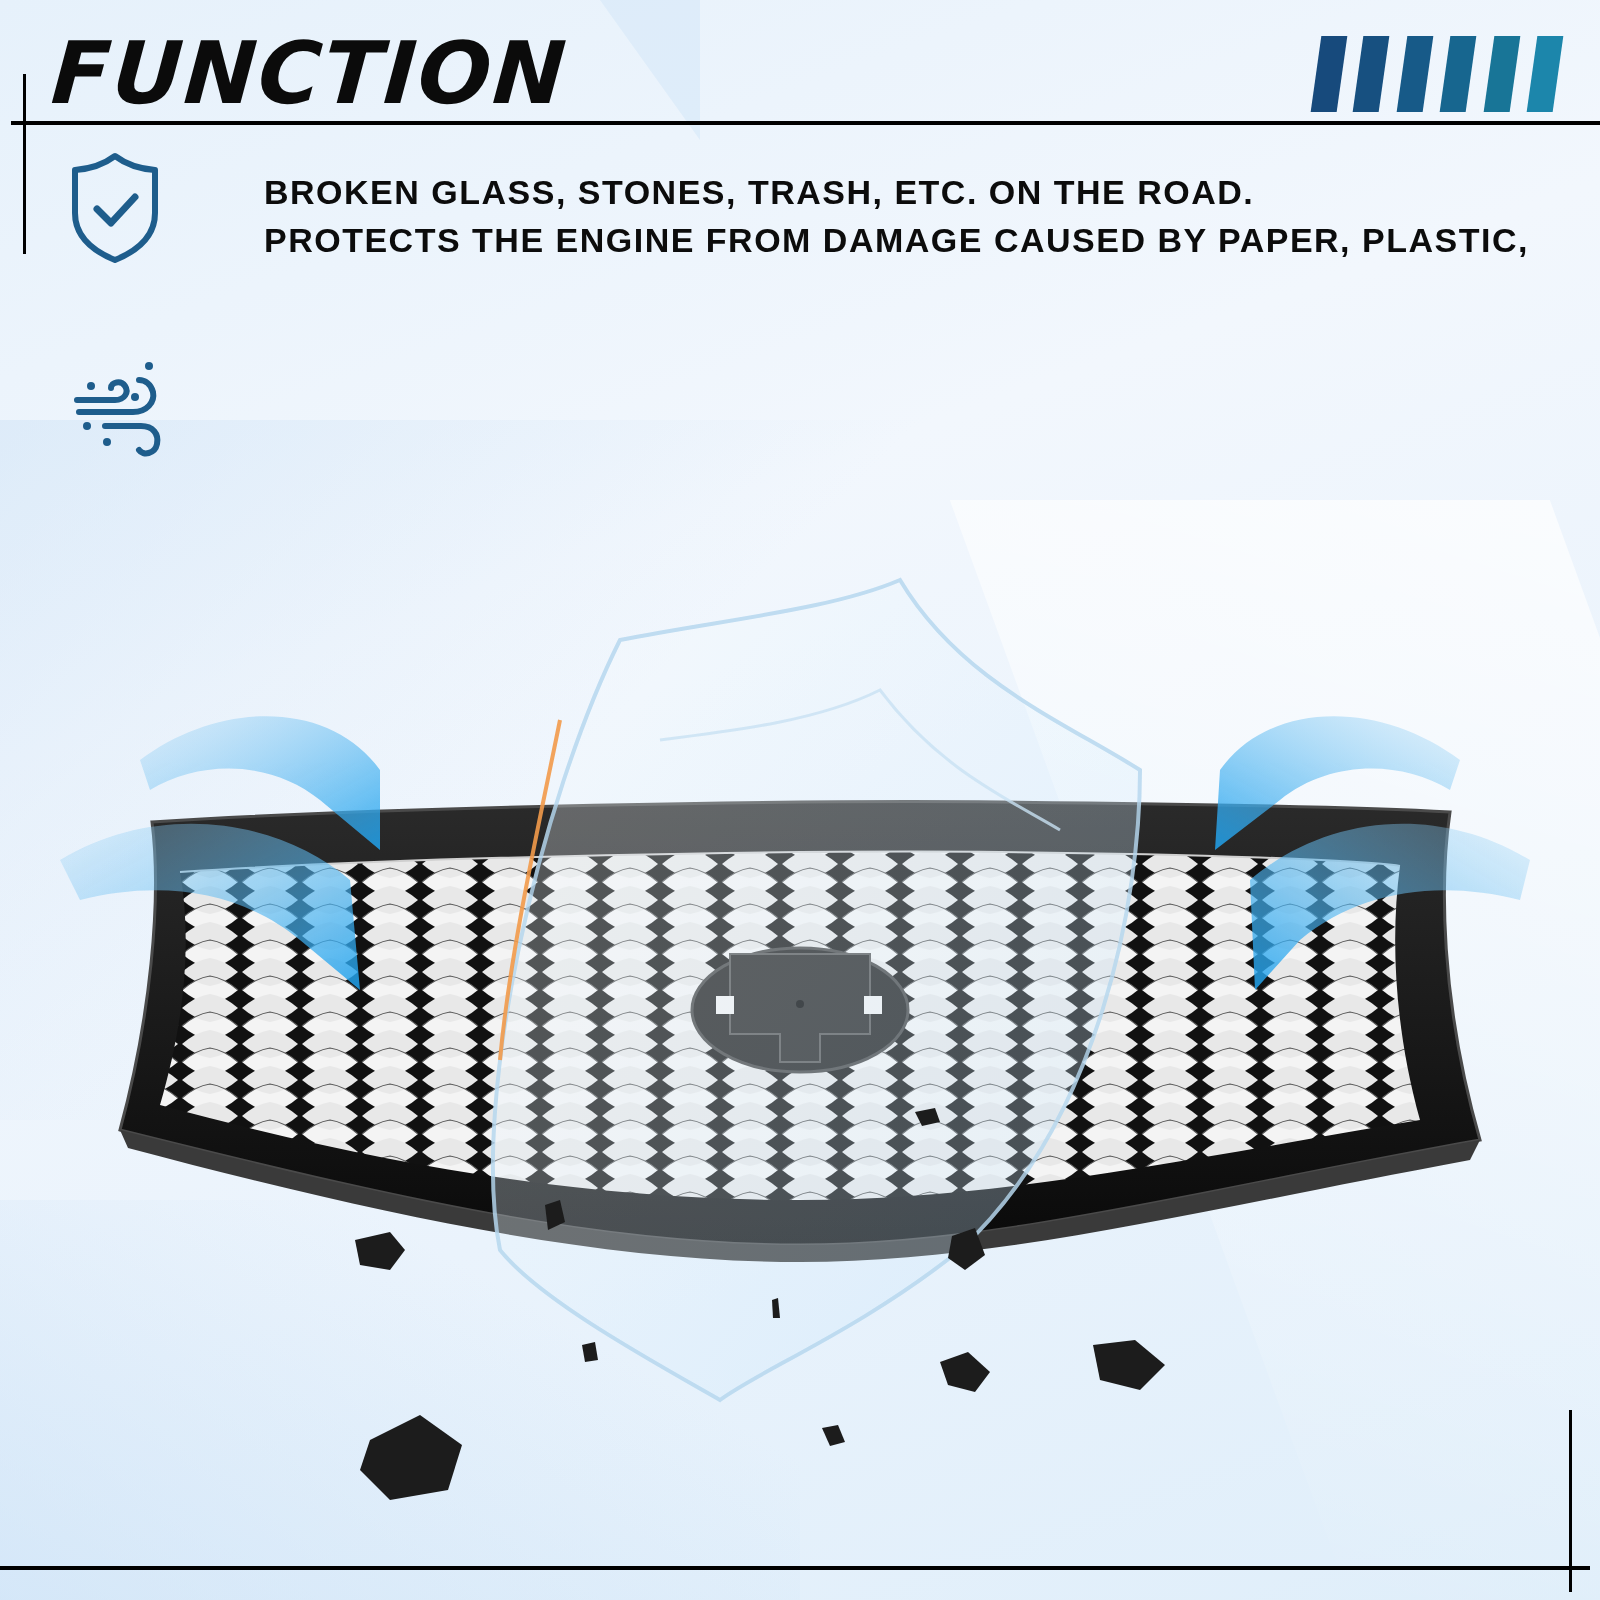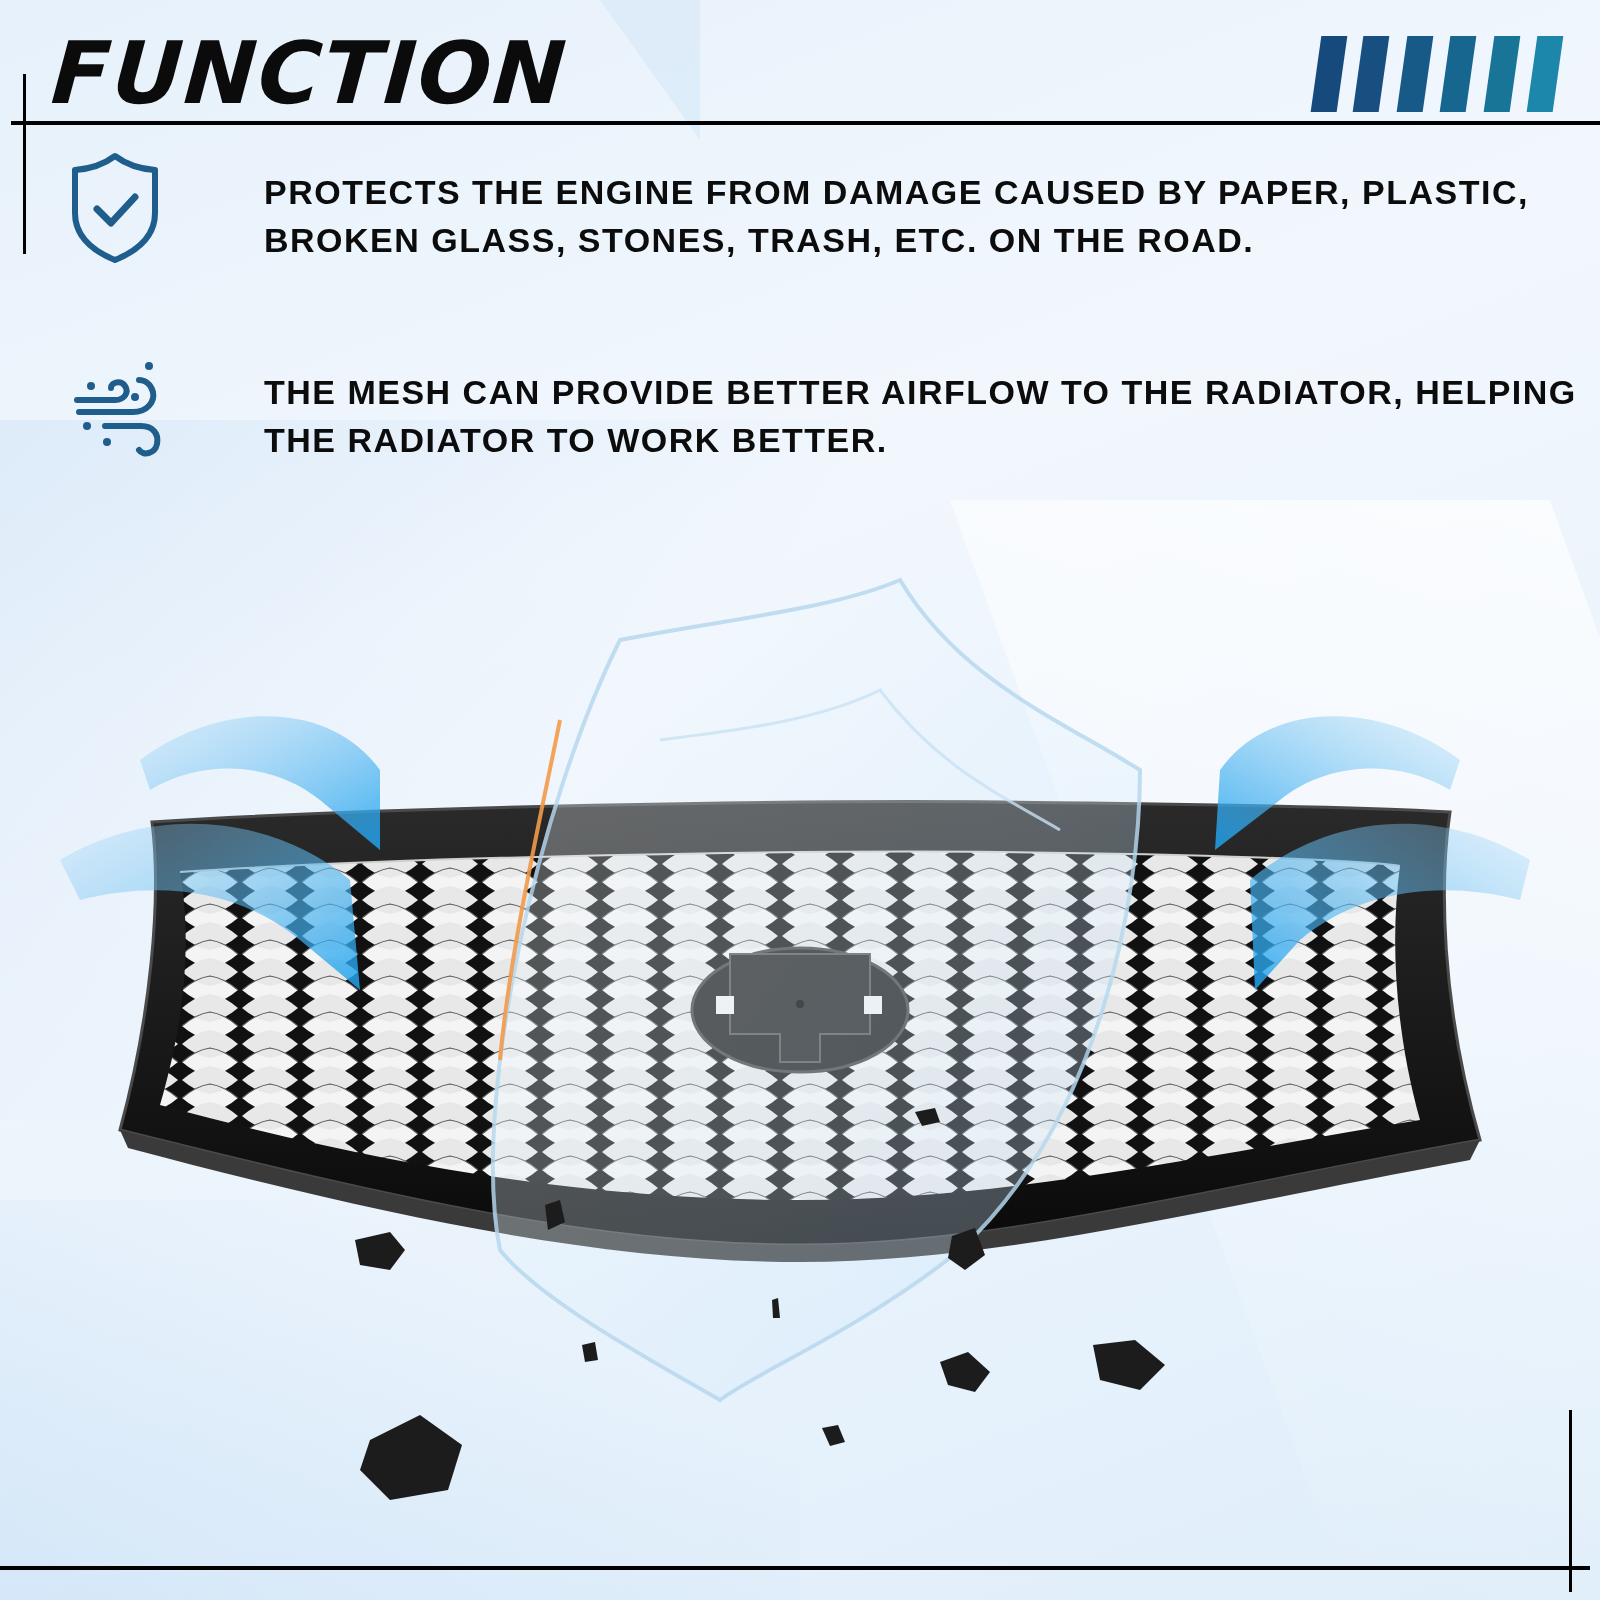--- a/index.html
+++ b/index.html
@@ -82,46 +82,42 @@
 </div>
 
 <div class="feature feature-1">
   <div class="feature-icon">
     <svg width="96" height="114" viewBox="0 0 96 114">
       <path d="M48 5 C36 14 22 18 8 19 L8 62 C8 86 26 100 48 109 C70 100 88 86 88 62 L88 19 C74 18 60 14 48 5 Z" fill="none" stroke="#1e5d8c" stroke-width="6" stroke-linejoin="round"></path>
       <path d="M30 58 L44 72 L68 46" fill="none" stroke="#1e5d8c" stroke-width="7" stroke-linecap="round" stroke-linejoin="round"></path>
     </svg>
   </div>
   <div class="feature-text">
+    <span>BROKEN GLASS, STONES, TRASH, ETC. ON THE ROAD.</span>
     <span>PROTECTS THE ENGINE FROM DAMAGE CAUSED BY PAPER, PLASTIC,</span>
-    <span>BROKEN GLASS, STONES, TRASH, ETC. ON THE ROAD.</span>
   </div>
 </div>
 
 <div class="feature feature-2">
   <div class="feature-icon">
     <svg width="100" height="100" viewBox="0 0 100 100">
       <g fill="none" stroke="#1e5d8c" stroke-width="6" stroke-linecap="round">
         <path d="M12 42 L50 42 C60 42 64 34 60 28 C56 22 46 24 46 30"></path>
         <path d="M14 54 L68 54 C82 54 90 44 88 34 C86 26 80 22 74 22"></path>
         <path d="M40 68 L76 68 C88 68 94 76 92 86 C90 96 78 98 74 92"></path>
       </g>
       <g fill="#1e5d8c">
         <circle cx="26" cy="28" r="4"></circle>
         <circle cx="84" cy="8" r="4"></circle>
         <circle cx="58" cy="50" r="0"></circle>
         <circle cx="70" cy="39" r="4"></circle>
         <circle cx="22" cy="68" r="4"></circle>
         <circle cx="42" cy="84" r="4"></circle>
       </g>
     </svg>
-  </div>
-  <div class="feature-text">
-    <span>THE MESH CAN PROVIDE BETTER AIRFLOW TO THE RADIATOR, HELPING</span>
-    <span>THE RADIATOR TO WORK BETTER.</span>
   </div>
 </div>
 
 <div class="scene">
   <svg width="1600" height="1000" viewBox="0 530 1600 1000">
     <defs>
       <pattern id="mesh" x="0" y="0" width="60" height="36" patternUnits="userSpaceOnUse">
         <rect width="60" height="36" fill="#111"></rect>
         <path d="M2 18 Q16 6 30 4 Q44 6 58 18 Q44 30 30 32 Q16 30 2 18 Z" fill="#f4f4f4"></path>
         <path d="M-28 0 Q-14 -12 0 -14 Q14 -12 28 0 Q14 12 0 14 Q-14 12 -28 0 Z" fill="#e8e8e8" transform="translate(30,0)"></path>

